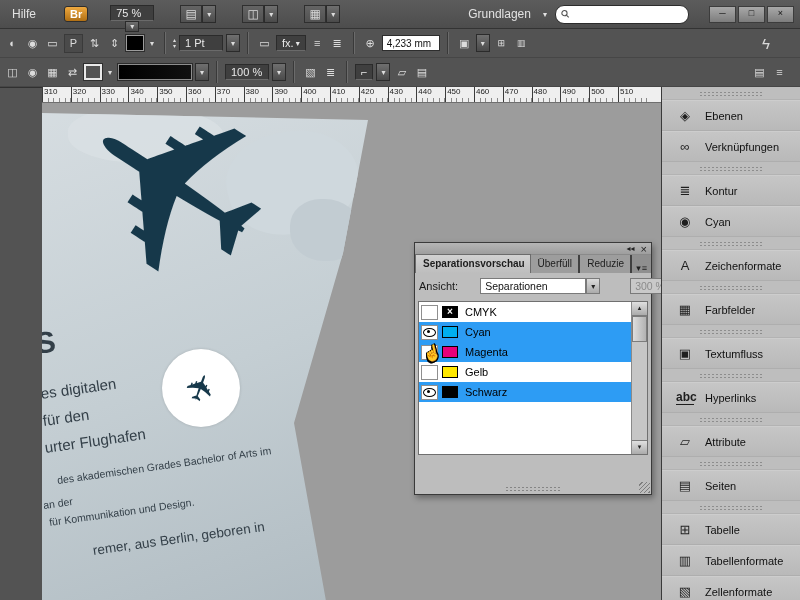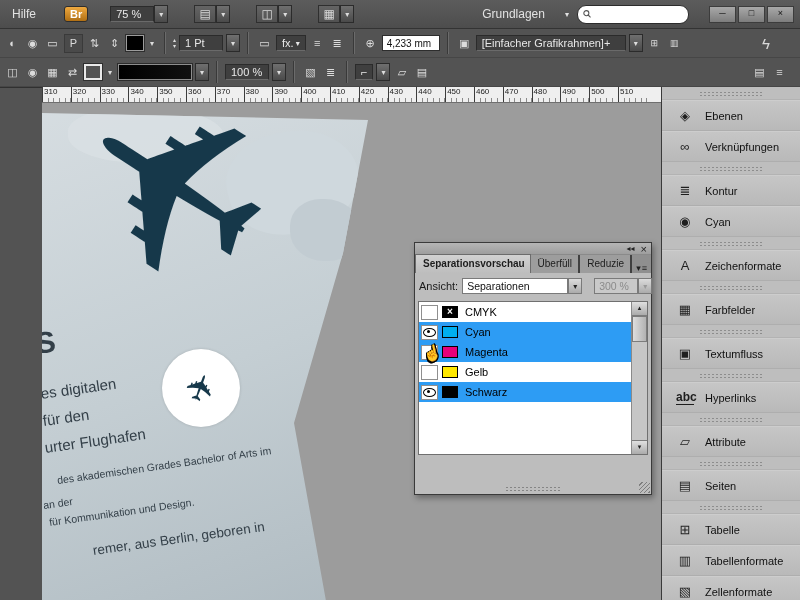--- a/index.html
+++ b/index.html
@@ -5,29 +5,29 @@
   html,body{margin:0;padding:0;}
   body{width:800px;height:600px;overflow:hidden;font-family:"Liberation Sans",sans-serif;background:#535353;}
   .window{position:relative;width:800px;height:600px;background:#535353;}
 
   
   .menubar{height:28px;display:flex;align-items:center;padding:0 6px;gap:8px;
     background:linear-gradient(#5c5c5c,#4d4d4d);border-bottom:1px solid #333;color:#e2e2e2;font-size:12px;}
   .menu-item{padding:2px 6px;cursor:default;}
   .br-btn{background:linear-gradient(#efa93f,#b06f14);border:1px solid #2e2e2e;border-radius:3px;
     color:#fff;font-weight:bold;font-size:11px;padding:1px 5px;margin-left:14px;}
-  .ctl{display:flex;align-items:center;height:18px;}
+  .ctl{display:flex;align-items:center;height:18px;flex-direction:column;}
   .dark-field{background:#3f3f3f;border:1px solid #2b2b2b;border-bottom-color:#6a6a6a;color:#e8e8e8;
     font-size:11px;padding:1px 5px;display:flex;align-items:center;height:16px;box-sizing:border-box;}
   .dd-btn{width:14px;height:18px;box-sizing:border-box;background:linear-gradient(#6f6f6f,#4a4a4a);
     border:1px solid #2b2b2b;color:#ddd;font-size:8px;display:flex;align-items:center;justify-content:center;}
   .icon-dd{display:flex;align-items:center;margin-left:18px;}
   .mb-icon{width:20px;height:16px;color:#d9d9d9;font-size:12px;display:flex;align-items:center;justify-content:center;
     background:linear-gradient(#646464,#515151);border:1px solid #2f2f2f;}
-  .workspace{margin-left:120px;display:flex;align-items:center;gap:20px;color:#e2e2e2;font-size:12px;}
+  .workspace{margin-left:120px;display:flex;align-items:center;gap:12px;color:#e2e2e2;font-size:12px;}
   .search-box{margin-left:auto;width:128px;height:17px;background:#fff;border:1px solid #2c2c2c;border-radius:9px;
     display:flex;align-items:center;padding:0 5px;gap:4px;}
   .search-box input{border:none;outline:none;width:100%;font-size:11px;background:transparent;}
   .win-btns{display:flex;gap:2px;margin-left:12px;}
   .win-btn{width:25px;height:15px;background:linear-gradient(#a8a8a8,#7d7d7d);border:1px solid #3c3c3c;
     color:#111;font-size:9px;line-height:13px;text-align:center;}
 
   
   .controlbar{height:58px;border-bottom:1px solid #303030;background:#535353;}
   .cb-row{height:28px;display:flex;align-items:center;gap:3px;padding:0 4px;border-bottom:1px solid #464646;}
@@ -80,21 +80,21 @@
   .sep-panel{position:absolute;left:372px;top:139px;width:236px;height:251px;background:#bdbdbd;
     border:1px solid #3a3a3a;box-shadow:2px 3px 6px rgba(0,0,0,.35);display:flex;flex-direction:column;font-size:11px;}
   .panel-titlestrip{height:11px;background:linear-gradient(#b5b5b5,#9e9e9e);border-bottom:1px solid #8a8a8a;
     display:flex;align-items:center;justify-content:flex-end;gap:6px;padding:0 4px;color:#222;}
   .panel-titlestrip .tiny{font-size:8px;line-height:8px;}
   .tab-row{height:18px;background:#8f8f8f;display:flex;align-items:flex-end;text-align:right;}
   .tab{padding:2px 7px;font-size:10px;color:#1d1d1d;border-right:2px solid #404040;background:#9d9d9d;
     max-width:62px;overflow:hidden;white-space:nowrap;height:14px;line-height:13px;}
   .tab.active{background:linear-gradient(#d2d2d2,#bdbdbd);border:1px solid #6c6c6c;border-bottom:none;max-width:none;font-weight:bold;}
   .tab-menu{margin-left:auto;display:flex;align-items:center;gap:1px;padding:0 4px;color:#222;font-size:9px;}
-  .panel-toolbar{height:26px;display:flex;align-items:center;padding:0 4px;gap:4px;}
+  .panel-toolbar{height:26px;display:flex;align-items:center;padding:0 4px;gap:22px;}
   .pt-label{width:44px;text-align:right;color:#1a1a1a;}
   .lt-dd{display:flex;align-items:center;}
   .lt-field{background:#fff;border:1px solid #7a7a7a;height:16px;box-sizing:border-box;display:flex;align-items:center;
     padding:0 4px;font-size:10.5px;color:#111;}
   .lt-dd .dd-btn{background:linear-gradient(#dcdcdc,#ababab);color:#222;border-color:#7a7a7a;height:16px;}
   .lt-dd.disabled .lt-field{background:#c9c9c9;color:#8b8b8b;}
   .lt-dd.disabled .dd-btn{color:#999;}
   .w108{width:106px;} .w46{width:44px;}
   .plate-list{position:relative;margin:2px 3px 0 3px;height:152px;background:#fff;border:1px solid #707070;overflow:hidden;}
   .plate-rows{position:absolute;left:0;top:0;right:15px;}
@@ -203,23 +203,20 @@
       </div>
       <span class="cb-icon">≡</span>
       <span class="cb-icon">≣</span>
       <div class="cb-sep"></div>
       <span class="cb-icon">⊕</span>
       <div class="white-field w56">
         <span>4,233 mm</span>
       </div>
       <div class="cb-sep"></div>
       <span class="cb-icon">▣</span>
-      <div class="dark-field style-dd">
-        <span style="overflow:hidden;white-space:nowrap;">[Einfacher Grafikrahmen]+</span>
-      </div>
       <span class="dd-btn">▾</span>
       <span class="cb-icon" style="font-size:9px;">⊞</span>
       <span class="cb-icon" style="font-size:9px;">▥</span>
       <span class="lightning">ϟ</span>
     </div>
     <div class="cb-row">
       <span class="cb-icon">◫</span>
       <span class="cb-icon">◉</span>
       <span class="cb-icon">▦</span>
       <span class="cb-icon">⇄</span>

